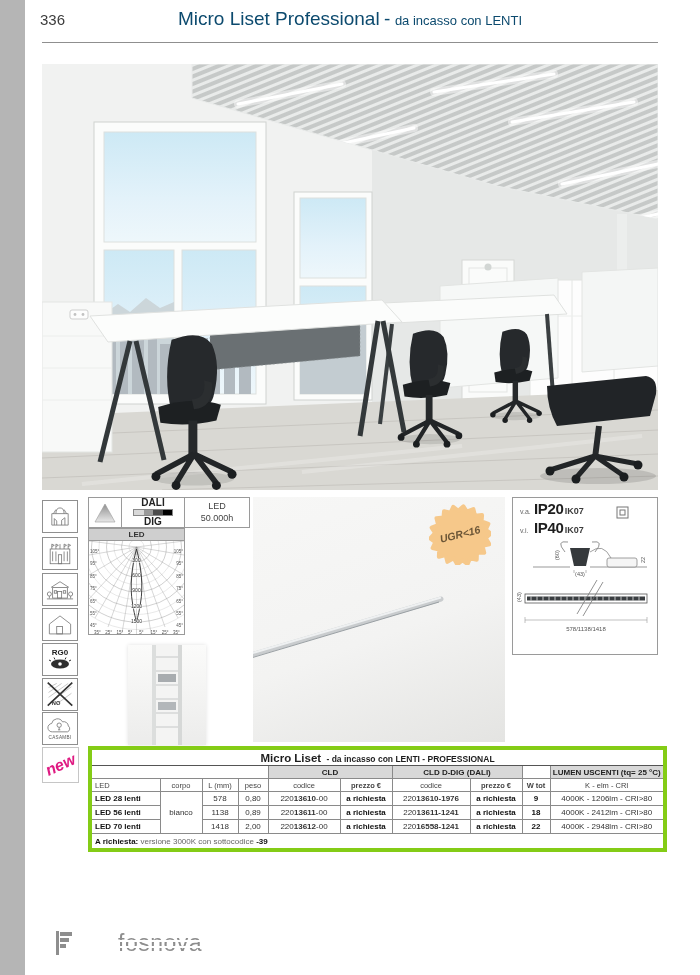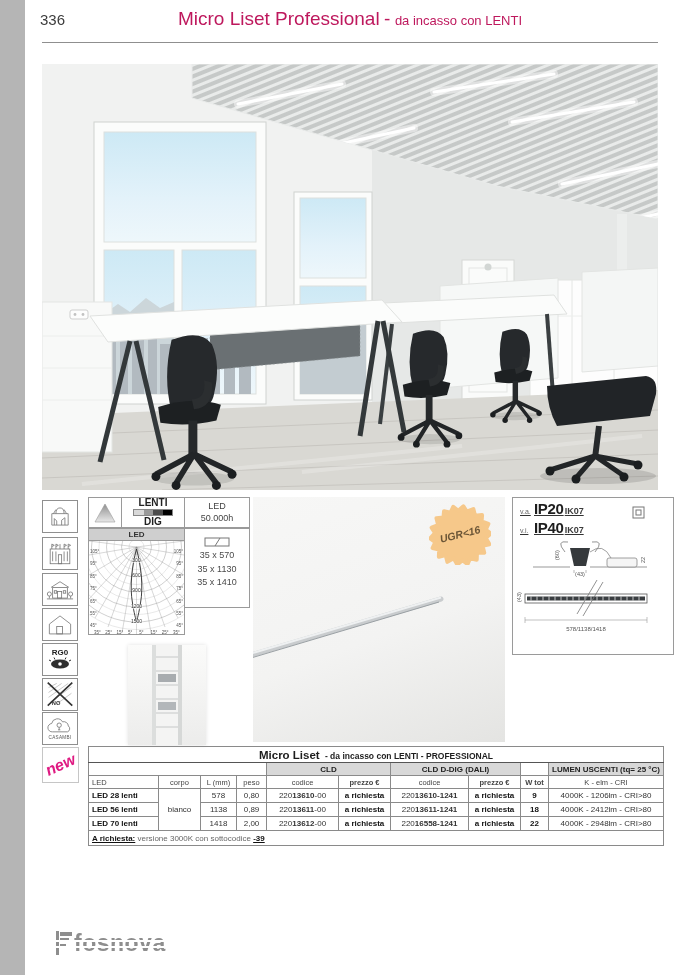--- a/index.html
+++ b/index.html
@@ -4,21 +4,21 @@
 <style>
   html,body{margin:0;padding:0;}
   body{width:700px;height:975px;background:#ffffff;position:relative;
        font-family:"Liberation Sans","DejaVu Sans",sans-serif;color:#333;overflow:hidden;}
   #page{position:absolute;inset:0;}
   .abs{position:absolute;}
   
   #leftband{left:0;top:0;width:25px;height:975px;background:#b5b5b5;}
   
   #pagenum{left:40px;top:11px;font-size:15px;color:#3c3c3c;}
-  #headtitle{left:42px;top:8px;width:616px;text-align:center;color:#be185d;}
+  #headtitle{left:42px;top:8px;width:616px;text-align:center;color:#0c4a6e;}
   #headtitle .t1{font-size:19px;}
   #headtitle .t2{font-size:13px;}
   #headrule{left:42px;top:42px;width:616px;height:0;border-top:1px solid #8f8f8f;}
   
   #hero{left:42px;top:64px;width:616px;height:426px;overflow:hidden;background:#eef0ef;}
   
   .fbox{border:1px solid #9a9a9a;background:#fff;box-sizing:border-box;}
   #tricell{left:88px;top:497px;width:34px;height:31px;display:flex;align-items:center;justify-content:center;}
   #dimmcell{left:121px;top:497px;width:64px;height:31px;display:flex;flex-direction:column;align-items:center;justify-content:center;gap:1px;}
   #dimmcell .dtxt{font-size:10px;font-weight:bold;color:#222;line-height:1;}
@@ -28,56 +28,56 @@
   #polartitle{height:11px;background:#cfcfcf;border-bottom:1px solid #9a9a9a;text-align:center;font-size:8px;font-weight:bold;color:#333;line-height:11px;}
   #polarwrap{position:relative;width:95px;height:94px;}
   .pol-lab{position:absolute;font-size:4.5px;color:#555;line-height:1;}
   #sizesbox{left:184px;top:528px;width:66px;height:80px;display:flex;flex-direction:column;align-items:center;padding-top:6px;}
   #sizesbox .sz{font-size:9px;color:#4a4a4a;line-height:1.5;}
   #minishot{left:128px;top:645px;width:78px;height:100px;background:linear-gradient(180deg,#fbfbfa,#ececeb);box-shadow:0 0 4px rgba(0,0,0,0.12);}
   
   #prodshot{left:253px;top:497px;width:252px;height:245px;background:linear-gradient(160deg,#f7f7f6 0%,#f3f3f2 55%,#e4e4e2 100%);overflow:hidden;}
   #ugr{position:absolute;right:14px;top:6px;width:62px;height:62px;}
   
-  #ipbox{left:512px;top:497px;width:162px;height:158px;text-decoration:underline;}
+  #ipbox{left:512px;top:497px;width:146px;height:158px;}
   .iprow{display:flex;align-items:baseline;padding-left:7px;margin-top:2px;}
   .iplab{font-size:7px;color:#666;width:14px;}
   .ipval{font-size:15px;font-weight:bold;color:#1e1e1e;letter-spacing:-0.3px;}
   .ikval{font-size:9px;font-weight:bold;color:#3c3c3c;margin-left:1px;}
   #sq-icon{position:absolute;right:28px;top:8px;}
   #desc{left:512px;top:662px;width:146px;color:#4c4c4c;font-size:9px;line-height:1.33;text-align:justify;}
   #desc p{margin:0 0 7px 0;}
   #desc .ledlab{font-weight:bold;color:#222;}
   
   .icobox{left:42px;width:36px;height:33px;border:1px solid #8f8f8f;background:#fff;box-sizing:border-box;
           display:flex;align-items:center;justify-content:center;flex-direction:column;}
   #newbox{left:42px;top:747px;width:37px;height:36px;border:1px solid #c6c6c6;background:#fff;box-sizing:border-box;
           display:flex;align-items:center;justify-content:center;overflow:hidden;}
   #newbox span{display:inline-block;transform:rotate(-24deg);color:#df1a82;font-weight:bold;font-style:italic;font-size:16px;}
   .rg0txt{font-size:8px;font-weight:bold;color:#222;line-height:1;}
   .casambitxt{font-size:4.6px;color:#555;letter-spacing:0.3px;line-height:1;}
   
   #ordtable{left:88px;top:746px;width:575px;border-collapse:collapse;table-layout:fixed;
             font-size:8px;color:#333;}
   #ordtable td{border:1px solid #8a8a8a;padding:0 2px;text-align:center;overflow:hidden;white-space:nowrap;}
-  #ordtable{border:1px solid #84cc16;}
+  #ordtable{border:4px solid #84cc16;}
   #ordtable .t-title td{height:15px;border-bottom:1px solid #555;}
   #ordtable .t-title .big{font-size:11.5px;font-weight:bold;color:#1d1d1d;}
   #ordtable .t-title .small{font-size:8.5px;font-weight:bold;color:#1d1d1d;margin-left:3px;}
   #ordtable .grp{background:#d8d8d8;font-weight:bold;font-size:8px;height:12px;color:#222;}
   #ordtable .hrow td{height:12px;font-size:7.5px;color:#444;}
   #ordtable .drow td{height:13px;}
   #ordtable .lcell{text-align:left;padding-left:3px;}
   #ordtable .bold{font-weight:bold;color:#111;}
   #ordtable .codecell .b{font-weight:bold;}
   #ordtable .note td{height:14px;text-align:left;padding-left:3px;color:#666;}
-  #ordtable .note .b{font-weight:bold;color:#111;text-decoration:underline;}
+  #ordtable .note .b{font-weight:bold;color:#111;}
   
   #logo{left:56px;top:928px;height:30px;display:flex;align-items:center;color:#8e8e8e;}
-  #logotext{position:relative;font-size:23px;font-weight:bold;letter-spacing:0.5px;line-height:1;}
+  #logotext{position:relative;font-size:23px;font-weight:normal;letter-spacing:0.5px;line-height:1;margin-left:44px;}
   .logocut{position:absolute;left:-20px;right:0;height:2px;background:#ffffff;}
 </style>
 </head>
 <body>
 
 <div id="page">
 
   <div id="leftband" class="abs"></div>
 
   <div id="pagenum" class="abs">336</div>
@@ -336,21 +336,21 @@
       <defs>
           <linearGradient id="trig" x1="0" y1="0" x2="0" y2="1">
         <stop offset="0" stop-color="#8f8f8f"></stop>
             <stop offset="1" stop-color="#e8e8e8"></stop>
           </linearGradient>
         </defs>
       <polygon points="12,2 22,20 2,20" fill="url(#trig)" stroke="#9a9a9a" stroke-width="0.6"></polygon>
     </svg>
   </div>
   <div id="dimmcell" class="fbox abs">
-    <span class="dtxt">LENTI</span>
+    <span class="dtxt">DALI</span>
     <div id="gradbar"></div>
     <span class="dtxt">DIG</span>
   </div>
   <div id="ledlife" class="fbox abs">
     <span>LED</span>
     <span>50.000h</span>
   </div>
 
   <div id="polarbox" class="fbox abs">
     <div id="polartitle">LED</div>
@@ -422,29 +422,20 @@
           <span class="pol-lab" style="left: 27.6px; bottom: 0px;">15°</span>
           <span class="pol-lab" style="left: 38.9px; bottom: 0px;">5°</span>
           <span class="pol-lab" style="left: 50.2px; bottom: 0px;">5°</span>
           <span class="pol-lab" style="left: 61.5px; bottom: 0px;">15°</span>
           <span class="pol-lab" style="left: 72.8px; bottom: 0px;">25°</span>
           <span class="pol-lab" style="left: 84.1px; bottom: 0px;">35°</span>
         </div>
     </div>
   </div>
 
-  <div id="sizesbox" class="fbox abs">
-    <svg width="28" height="14" viewBox="0 0 28 14">
-      <rect x="2" y="3" width="24" height="8" fill="none" stroke="#777" stroke-width="1"></rect>
-      <path d="M12,11 L17,3" stroke="#777" stroke-width="1"></path>
-    </svg>
-    <span class="sz">35 x 570</span>
-    <span class="sz">35 x 1130</span>
-    <span class="sz">35 x 1410</span>
-  </div>
 
   <div id="minishot" class="abs">
     <svg width="78" height="100" viewBox="0 0 78 100">
       <rect x="24" y="0" width="30" height="100" fill="#f4f4f3"></rect>
       <rect x="24" y="0" width="4" height="100" fill="#dcdedd"></rect>
       <rect x="50" y="0" width="4" height="100" fill="#d6d8d7"></rect>
       <g stroke="#c6c8c8" stroke-width="1">
         <line x1="28" y1="12" x2="50" y2="12"></line>
           <line x1="28" y1="26" x2="50" y2="26"></line>
         <line x1="28" y1="40" x2="50" y2="40"></line>
@@ -576,21 +567,21 @@
       <td class="bold">W tot</td>
       <td>K - elm - CRI</td>
     </tr>
     <tr class="drow">
       <td class="lcell bold">LED 28 lenti</td>
       <td rowspan="3">bianco</td>
       <td>578</td>
       <td>0,80</td>
       <td class="codecell"><span>220</span><span class="b">13610</span><span>-00</span></td>
       <td class="bold">a richiesta</td>
-      <td class="codecell"><span>220</span><span class="b">13610-1241</span></td>
+      <td class="codecell"><span>220</span><span class="b">13610-1976</span></td>
       <td class="bold">a richiesta</td>
       <td class="bold">9</td>
       <td>4000K - 1206lm - CRI&gt;80</td>
     </tr>
     <tr class="drow">
       <td class="lcell bold">LED 56 lenti</td>
       <td>1138</td>
       <td>0,89</td>
       <td class="codecell"><span>220</span><span class="b">13611</span><span>-00</span></td>
       <td class="bold">a richiesta</td>

